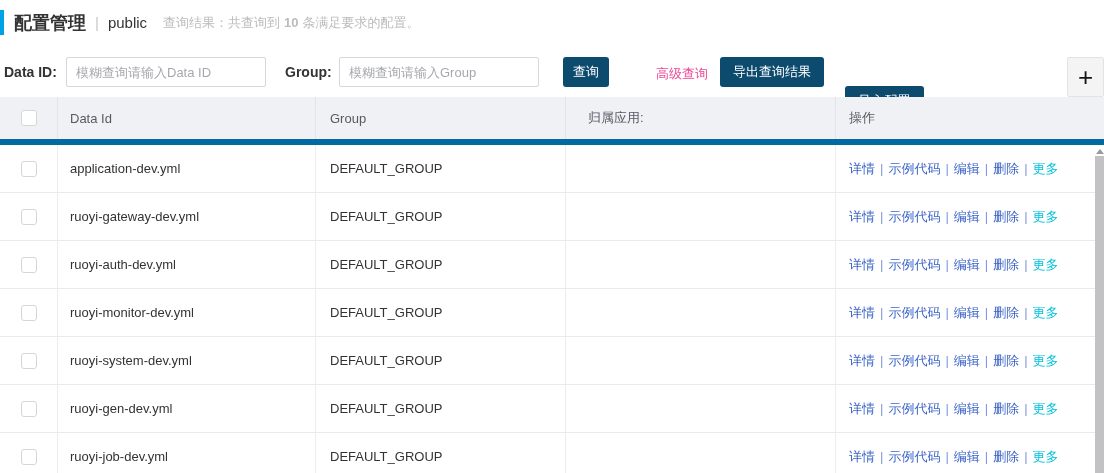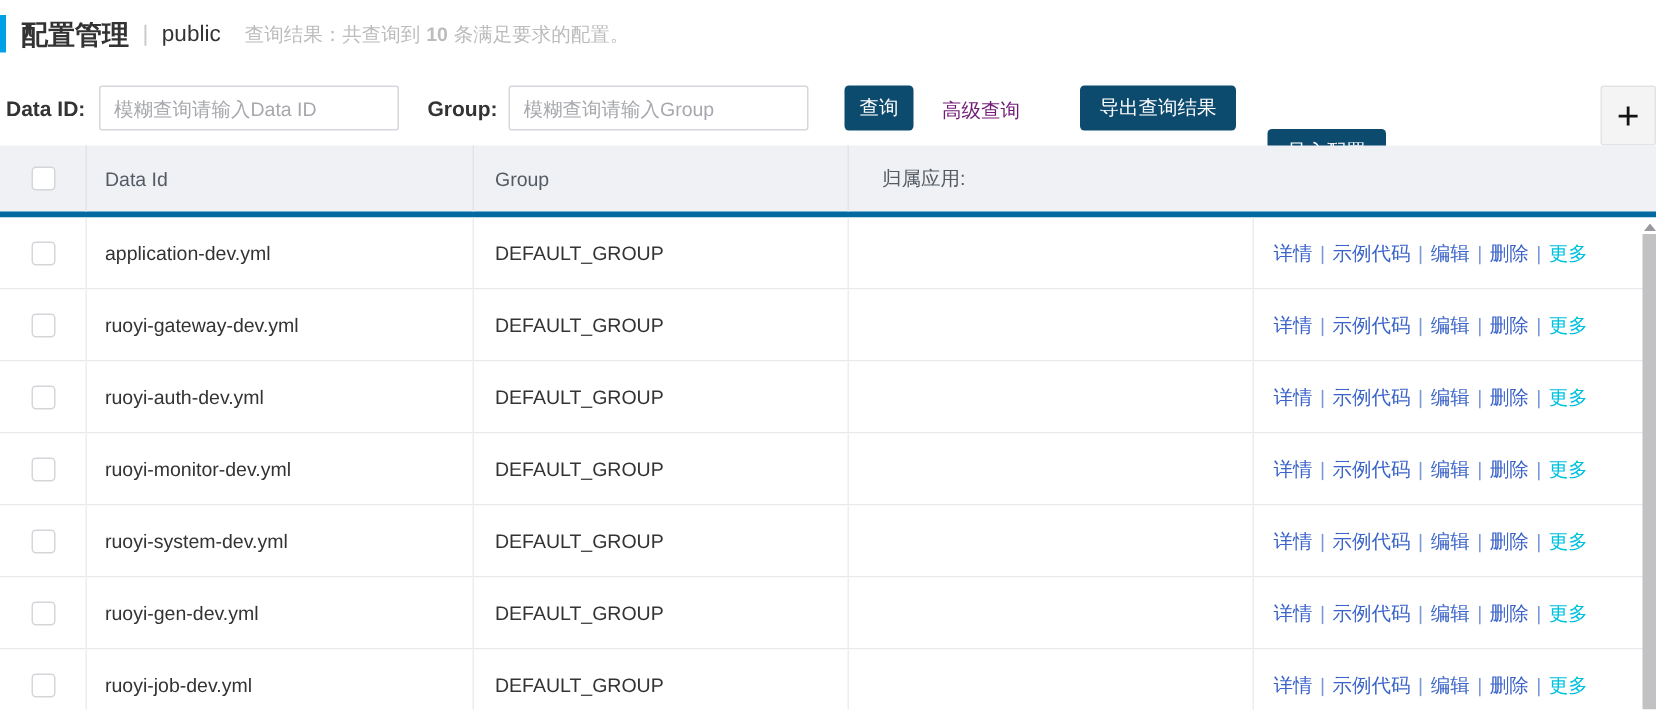--- a/index.html
+++ b/index.html
@@ -49,37 +49,37 @@
   .btn {
     position: absolute; top: 0; height: 30px;
     background: #0c4a6e; color: #fff; border: none; border-radius: 3px;
     font-size: 13px; cursor: pointer;
     font-family: "Liberation Sans", "DejaVu Sans", sans-serif;
   }
   .btn-query { left: 563px; width: 46px; }
   .btn-export { left: 720px; width: 104px; }
   .btn-import { left: 845px; width: 79px; margin-top: 29px; }
   .link-advanced {
-    position: absolute; left: 628px; top: 8px;
-    font-size: 13px; color: #701a75; text-decoration: none; cursor: pointer;
+    position: absolute; left: 656px; top: 8px;
+    font-size: 13px; color: #ec4899; text-decoration: none; cursor: pointer;
   }
   .btn-add {
     position: absolute; left: 1067px; top: 0; width: 37px; height: 40px;
     background: #f4f4f5; border: 1px solid #e3e3e5; border-radius: 2px;
     font-size: 26px; font-weight: 300; line-height: 34px; color: #141414;
     text-align: center; cursor: pointer;
     font-family: "Liberation Sans", "DejaVu Sans", sans-serif;
   }
 
   
   .table { position: absolute; top: 97px; left: 0; width: 1104px; }
   .trow { display: flex; width: 1104px; height: 48px; }
   .thead {
     background: #eff1f4;
-    border-bottom: 4px solid #0369a1;
+    border-bottom: 6px solid #0369a1;
     color: #555b63;
   }
   .tbody-row { background: #fff; border-bottom: 1px solid #eaeaec; color: #333; }
   .cell {
     display: flex; align-items: center;
     font-size: 13px; overflow: hidden; white-space: nowrap;
     height: 100%;
   }
   .col-check { width: 57px; justify-content: center; }
   .col-dataid { width: 258px; padding-left: 12px; }
@@ -144,20 +144,21 @@
   </div>
 
   <div class="table">
     <div class="trow thead">
       <div class="cell col-check">
         <span class="checkbox"></span>
       </div>
       <div class="cell col-dataid">Data Id</div>
       <div class="cell col-group">Group</div>
       <div class="cell col-app">归属应用:</div>
+      <div class="cell col-action">操作</div>
     </div>
     <div id="table-body">
   <div class="trow tbody-row">
     <div class="cell col-check">
       <span class="checkbox"></span>
     </div>
     <div class="cell col-dataid">application-dev.yml</div>
     <div class="cell col-group">DEFAULT_GROUP</div>
     <div class="cell col-app"></div>
     <div class="cell col-action">

